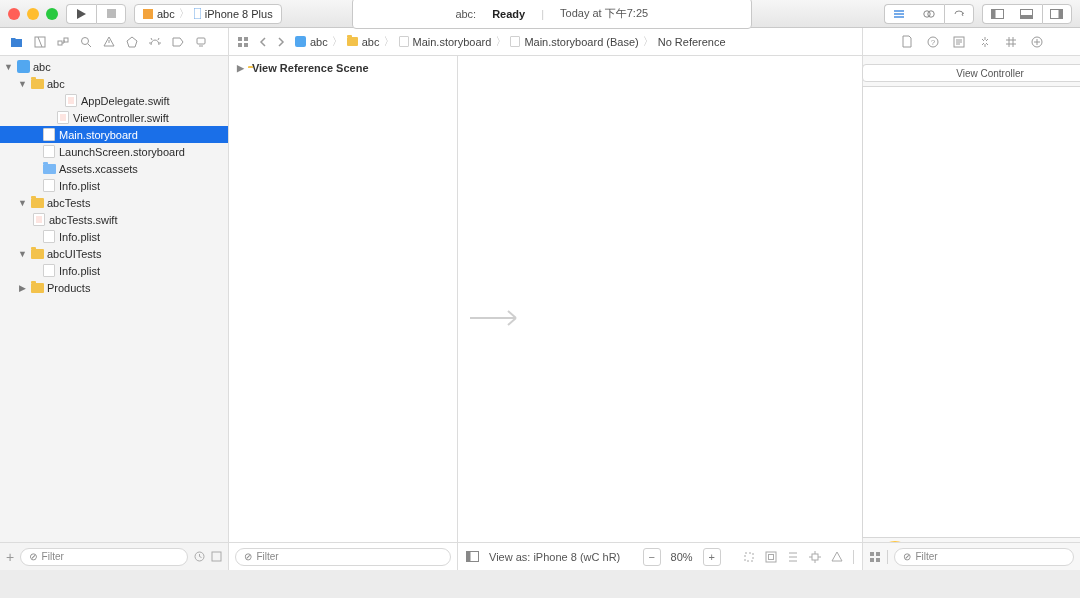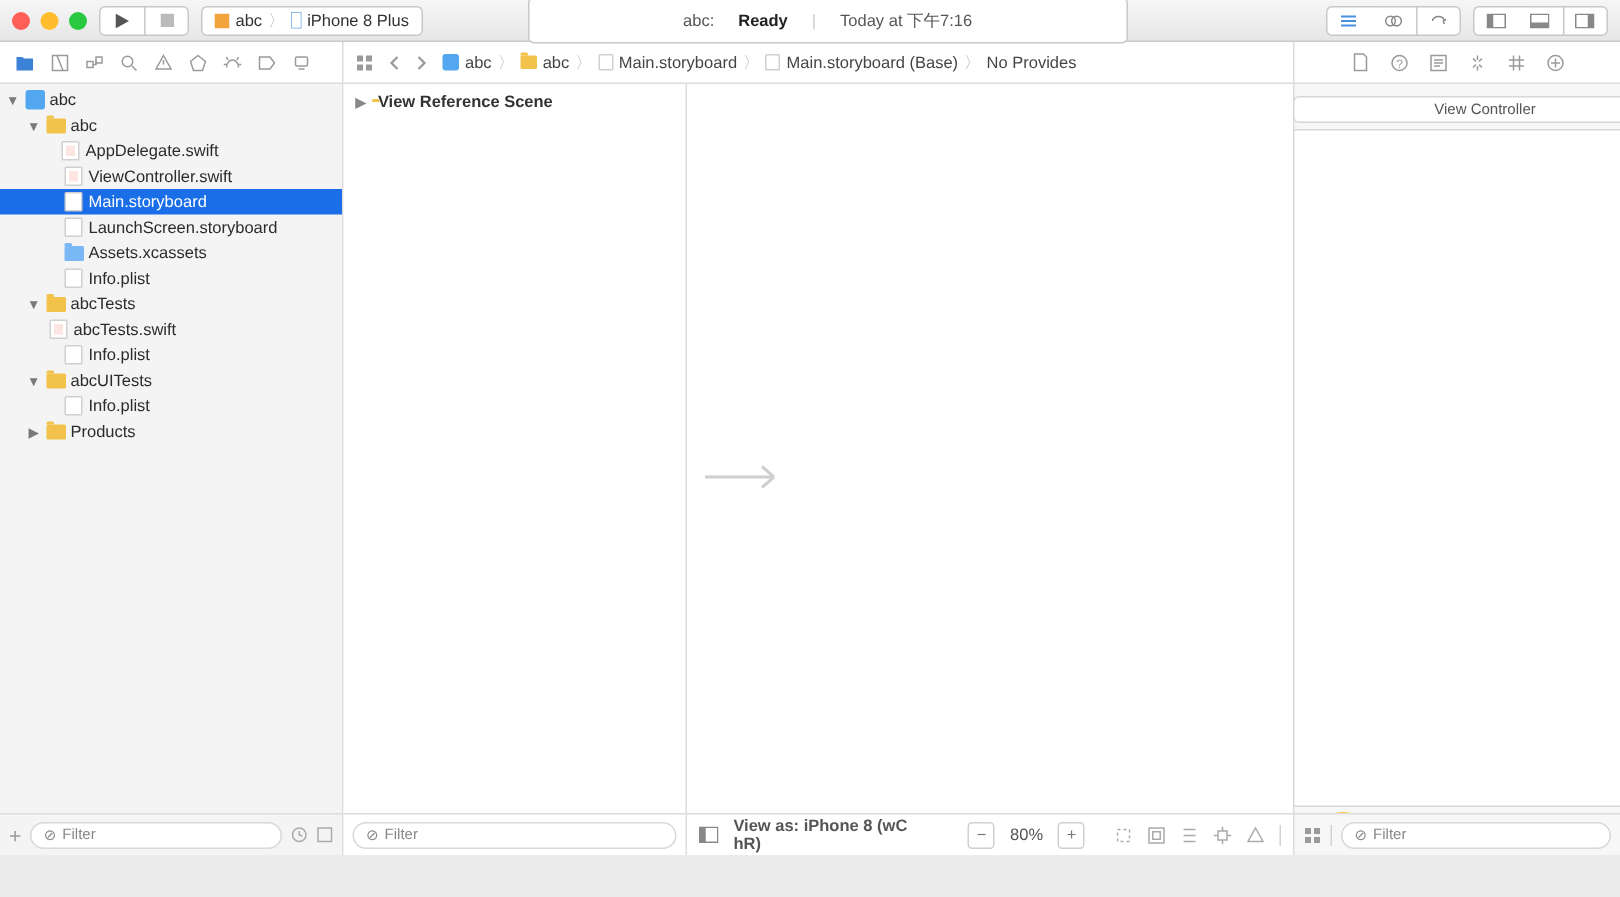--- a/index.html
+++ b/index.html
@@ -97,21 +97,21 @@
     <span class="sep">〉</span>
     <svg width="7" height="11">
         <rect width="7" height="11" rx="1" fill="none" stroke="#6fa8e6"></rect>
       </svg>
     <span>iPhone 8 Plus</span>
   </div>
   <div class="status">
     <span>abc:</span>
     <b>Ready</b>
     <span class="sep">|</span>
-    <span>Today at 下午7:16</span>
+    <span>Today at 下午7:25</span>
   </div>
   <div class="tb-right">
     <div class="tb-group">
       <div class="tb-btn joined-l">
           <svg width="12" height="10">
             <path d="M1 2h10M1 5h10M1 8h10" stroke="#4a90e2" stroke-width="1.3"></path>
           </svg>
         </div>
       <div class="tb-btn" style="border-radius:0;border-left:0;border-right:0">
           <svg width="12" height="10">
@@ -203,21 +203,21 @@
         <span class="chv">〉</span>
       <span class="fold-yel" style="width:11px;height:9px"></span>
       <span>abc</span>
         <span class="chv">〉</span>
       <span class="file-sb" style="width:10px;height:11px"></span>
       <span>Main.storyboard</span>
         <span class="chv">〉</span>
       <span class="file-sb" style="width:10px;height:11px"></span>
       <span>Main.storyboard (Base)</span>
         <span class="chv">〉</span>
-      <span>No Provides</span>
+      <span>No Reference</span>
     </div>
   </div>
   <div class="tb2-right">
     <svg width="12" height="13">
         <path d="M2 1h6l2 2v9H2z" fill="none" stroke="#9a9a9a"></path>
       </svg>
     <svg width="12" height="12">
         <circle cx="6" cy="6" r="5" fill="none" stroke="#9a9a9a"></circle>
         <text x="6" y="9" font-size="8" text-anchor="middle" fill="#9a9a9a">?</text>
       </svg>
@@ -249,27 +249,27 @@
           </span>
           <span>abc</span>
         </div>
       <div class="row" style="padding-left:18px">
           <span class="disc">▼</span>
           <span class="ico">
             <span class="fold-yel"></span>
           </span>
           <span>abc</span>
         </div>
-      <div class="row" style="padding-left:40px">
+      <div class="row" style="padding-left:64px">
           <span class="ico">
             <span class="file-swift"></span>
           </span>
           <span>AppDelegate.swift</span>
         </div>
-      <div class="row" style="padding-left:42px">
+      <div class="row" style="padding-left:56px">
           <span class="ico">
             <span class="file-swift"></span>
           </span>
           <span>ViewController.swift</span>
         </div>
       <div class="row sel" style="padding-left:42px">
           <span class="ico">
             <span class="file-sb"></span>
           </span>
           <span>Main.storyboard</span>
@@ -372,21 +372,21 @@
       <div class="vc-title">
           <span>View Controller</span>
         </div>
       <div class="vc-body"></div>
     </div>
     <div class="canvas-bottom">
       <svg width="13" height="11">
           <rect x="0.5" y="0.5" width="12" height="10" fill="none" stroke="#888"></rect>
           <rect x="0.5" y="0.5" width="4" height="10" fill="#888"></rect>
         </svg>
-      <span style="font-weight:700">View as: iPhone 8 (wC hR)</span>
+      <span style="font-weight:400">View as: iPhone 8 (wC hR)</span>
       <div class="spacer"></div>
       <div class="zoom-btn">−</div>
       <span>80%</span>
       <div class="zoom-btn">+</div>
       <div class="spacer"></div>
       <svg width="12" height="12">
           <rect x="2" y="2" width="8" height="8" fill="none" stroke="#aaa" stroke-dasharray="2"></rect>
         </svg>
       <svg width="12" height="12">
           <rect x="1" y="1" width="10" height="10" fill="none" stroke="#aaa"></rect>

